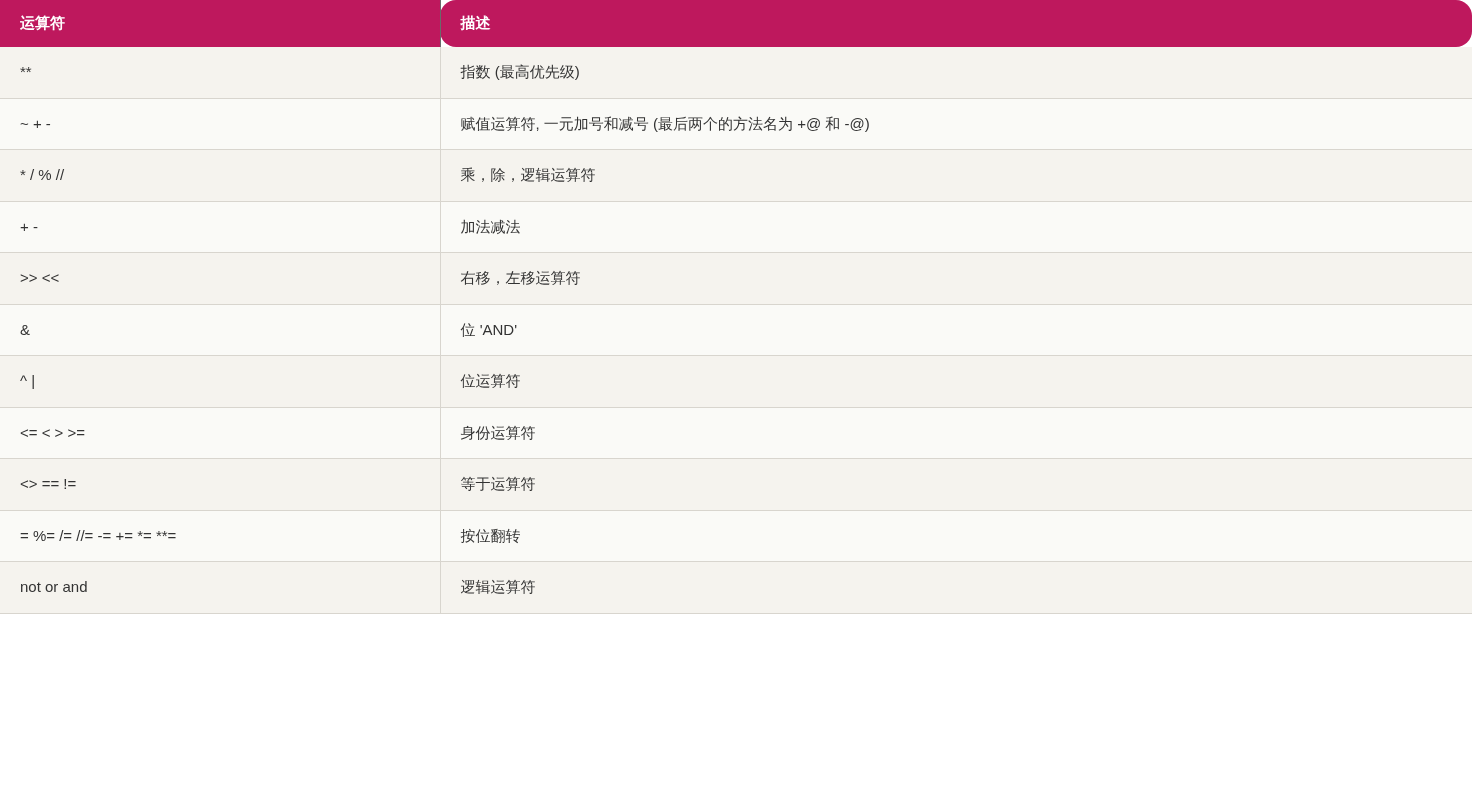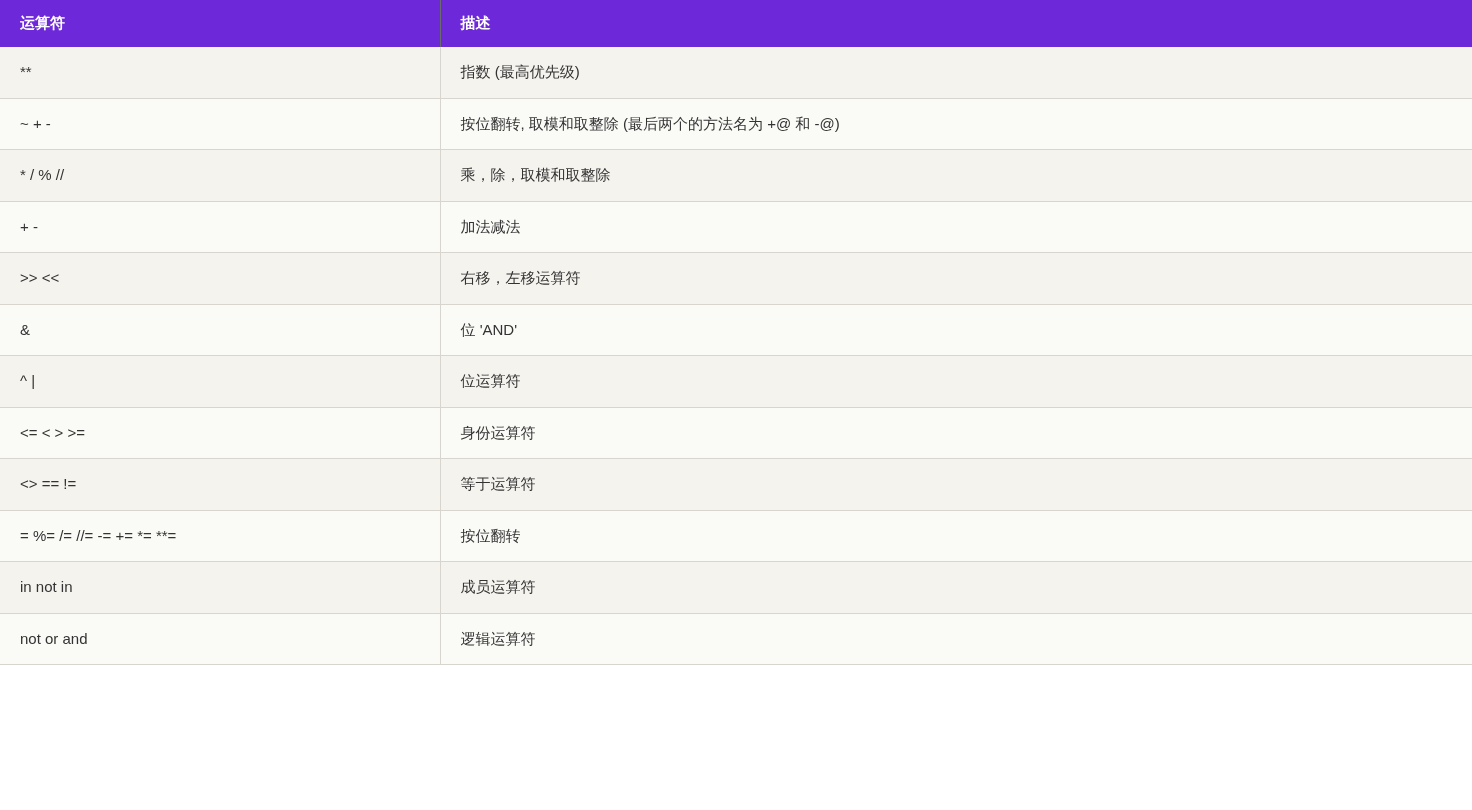--- a/index.html
+++ b/index.html
@@ -10,21 +10,21 @@
 
     body {
       font-family: -apple-system, BlinkMacSystemFont, "Segoe UI", "PingFang SC", "Microsoft YaHei", sans-serif;
       font-size: 15px;
       background: #fff;
       width: 1472px;
       min-height: 810px;
     }
 
     .table-header {
-      background-color: #6d28d9;
+      background-color: #be185d;
       color: #fff;
     }
 
     .table-header th {
       padding: 14px 20px;
       text-align: left;
       font-weight: 600;
       font-size: 15px;
       border-right: 1px solid #6a6a6a;
     }
@@ -57,20 +57,21 @@
     .table-body td:last-child {
       border-right: none;
     }
 
     .col-operator {
       width: 440px;
     }
 
     .col-description {
       width: auto;
+      border-radius: 16px;
     }
 
     table {
       width: 100%;
       border-collapse: collapse;
     }
   </style>
 </head>
 <body>
 
@@ -81,25 +82,25 @@
       <th class="col-description">描述</th>
     </tr>
   </thead>
   <tbody class="table-body" id="table-body">
   <tr>
         <td>**</td>
         <td>指数 (最高优先级)</td>
       </tr>
       <tr>
         <td>~ + -</td>
-        <td>按位翻转, 取模和取整除 (最后两个的方法名为 +@ 和 -@)</td>
+        <td>赋值运算符, 一元加号和减号 (最后两个的方法名为 +@ 和 -@)</td>
       </tr>
       <tr>
         <td>* / % //</td>
-        <td>乘，除，取模和取整除</td>
+        <td>乘，除，逻辑运算符</td>
       </tr>
       <tr>
         <td>+ -</td>
         <td>加法减法</td>
       </tr>
       <tr>
         <td>&gt;&gt; &lt;&lt;</td>
         <td>右移，左移运算符</td>
       </tr>
       <tr>
@@ -116,21 +117,17 @@
       </tr>
       <tr>
         <td>&lt;&gt; == !=</td>
         <td>等于运算符</td>
       </tr>
       <tr>
         <td>= %= /= //= -= += *= **=</td>
         <td>按位翻转</td>
       </tr>
       <tr>
-        <td>in not in</td>
-        <td>成员运算符</td>
-      </tr>
-      <tr>
         <td>not or and</td>
         <td>逻辑运算符</td>
       </tr>
     </tbody>
 </table>
 
 </body></html>

